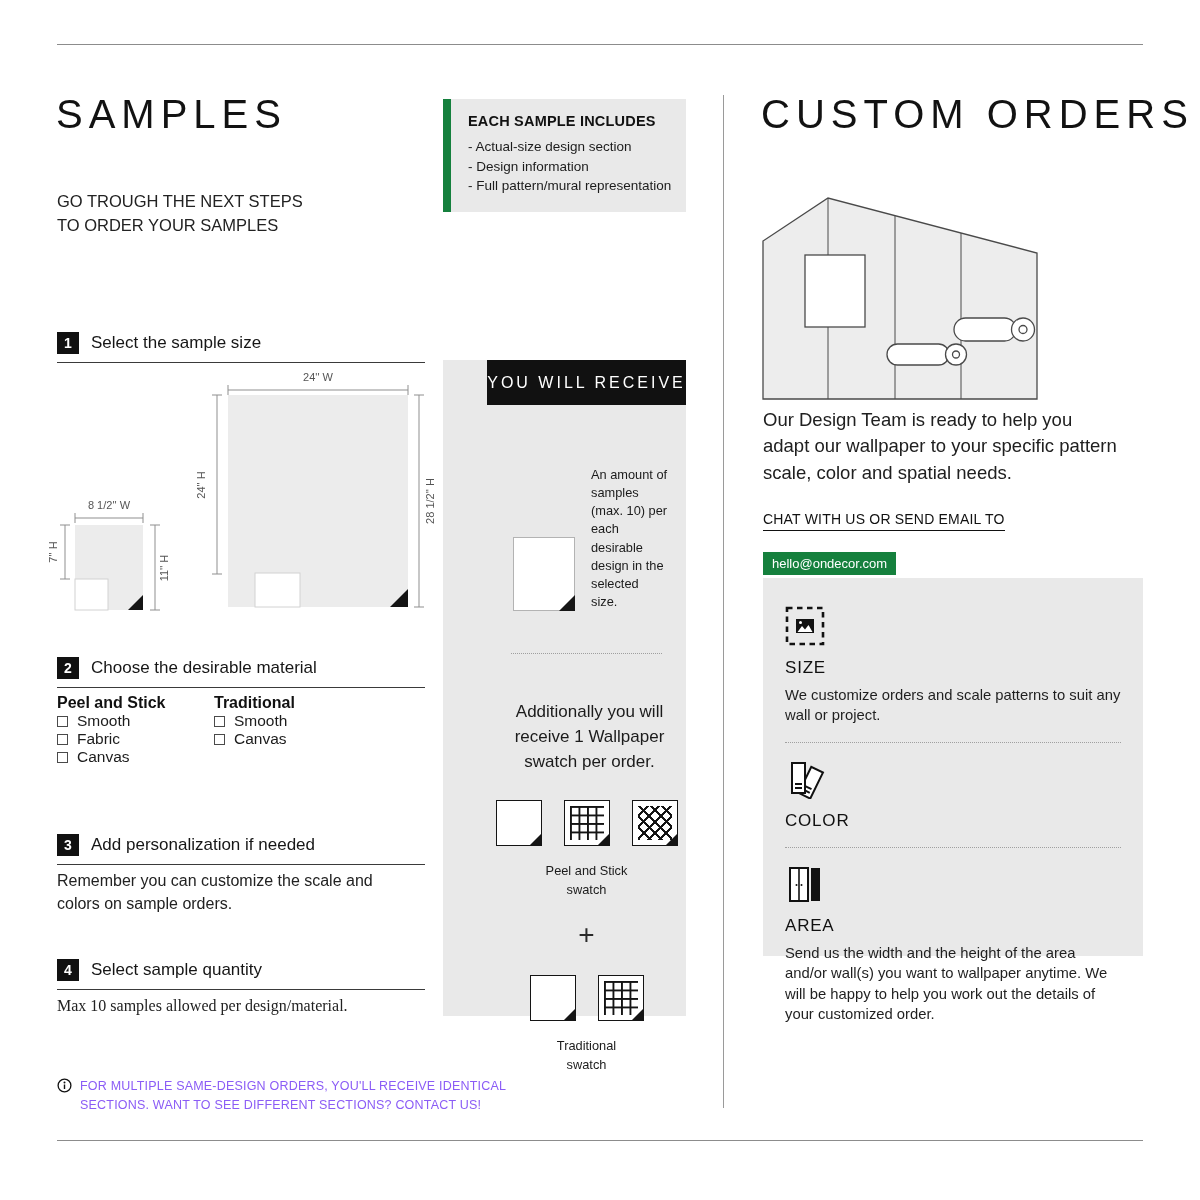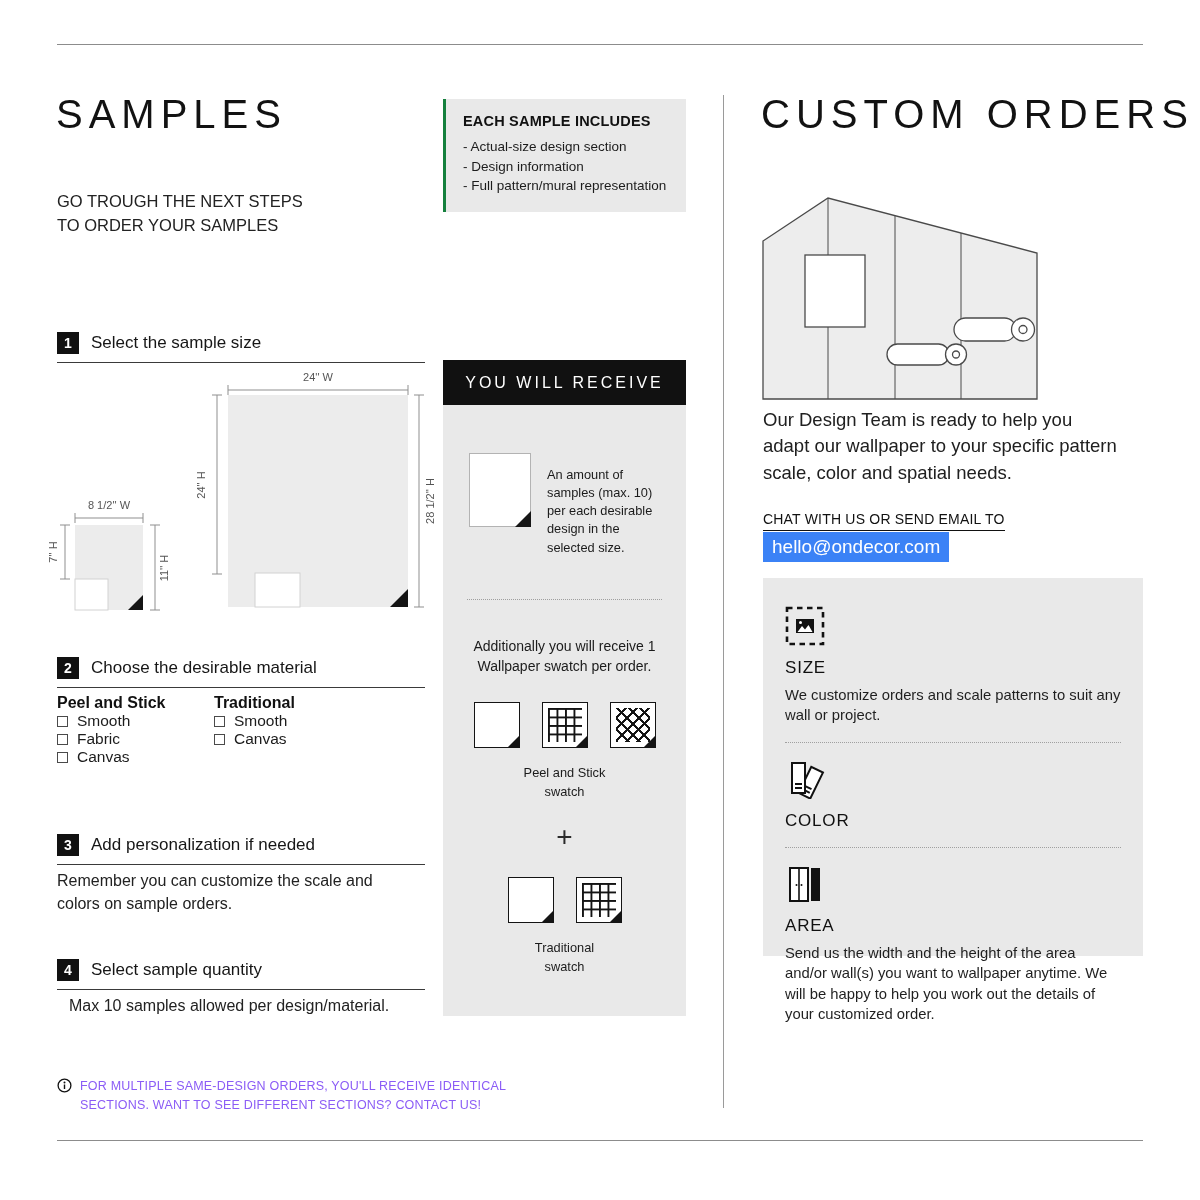--- a/index.html
+++ b/index.html
@@ -7,21 +7,21 @@
   body { font-family:"Liberation Sans", sans-serif; color:#1c1c1c; position:relative; overflow:hidden; }
   .abs { position:absolute; }
   .pre { white-space:pre-line; }
 
   .rule { background:#8c8c8c; height:1px; width:1086px; left:57px; }
   .v-divider { width:1px; height:1013px; background:#9a9a9a; left:723px; top:95px; }
 
   .big-title { font-size:40px; letter-spacing:6px; font-weight:500; color:#121212; }
 
   
-  .includes-box { left:443px; top:99px; width:243px; background:#e9e9e9; border-left:3px solid #15803d; padding:14px 14px 16px 17px; }
+  .includes-box { left:443px; top:99px; width:243px; background:#e9e9e9; border-left:8px solid #15803d; padding:14px 14px 16px 17px; }
   .includes-title { font-size:14.5px; font-weight:700; letter-spacing:0.2px; color:#111; }
   .includes-list { list-style:none; margin-top:8px; }
   .includes-list li { font-size:13.5px; line-height:1.45; color:#1c1c1c; padding-left:9px; text-indent:-9px; }
   .includes-list li::before { content:"- "; }
 
   .intro { left:57px; top:190px; font-size:16.5px; line-height:1.45; color:#222; }
 
   
   .step { left:57px; width:368px; border-bottom:1px solid #3a3a3a; padding-bottom:8px; display:flex; align-items:center; gap:12px; }
   .step-num { width:22px; height:22px; background:#111; color:#fff; font-size:14px; font-weight:700; display:flex; align-items:center; justify-content:center; flex:none; }
@@ -34,42 +34,42 @@
   .mat-title { font-size:16px; font-weight:700; color:#111; }
   .mat-opt { display:flex; align-items:center; gap:9px; font-size:15.5px; color:#1c1c1c; }
   .checkbox { width:11px; height:11px; border:1.5px solid #4a4a4a; background:#fff; flex:none; }
 
   .note-text { font-size:16px; line-height:1.42; color:#222; }
 
   .footer-note { left:57px; top:1077px; width:492px; display:flex; gap:8px; font-size:12.5px; line-height:1.5; letter-spacing:0.2px; color:#8b5cf6; }
   .footer-note svg { flex:none; margin-top:1px; }
 
   
-  .receive-panel { left:443px; top:360px; width:243px; height:656px; background:#e9e9e9; }
+  .receive-panel { left:443px; top:360px; width:243px; height:656px; background:#e9e9e9;padding-left:44px; }
   .receive-header { height:45px; background:#111; color:#fff; font-size:16px; letter-spacing:3px; text-align:center; line-height:45px; }
-  .receive-row { display:flex; padding:48px 18px 0 26px; gap:16px; align-items:flex-start; }
+  .receive-row { display:flex; padding:48px 18px 0 26px; gap:16px; align-items:flex-end; }
   .paper-icon { width:62px; height:74px; background:#fff; border:1px solid #b3b3b3; position:relative; flex:none; }
   .paper-icon::after { content:""; position:absolute; right:-1px; bottom:-1px; border-left:16px solid transparent; border-bottom:16px solid #161616; }
   .receive-text { font-size:12.8px; line-height:1.42; color:#1b1b1b; padding-top:13px; }
   .dotted-div { margin:42px 24px 0; border-top:1.5px dotted #9f9f9f; }
-  .receive-add { margin:36px auto 0; width:205px; text-align:center; font-size:14px; line-height:1.45; color:#1b1b1b; }
+  .receive-add { margin:46px auto 0; width:205px; text-align:center; font-size:17px; line-height:1.45; color:#1b1b1b; }
   .swatch-row { display:flex; justify-content:center; gap:22px; margin-top:26px; }
   .swatch { width:46px; height:46px; background:#fff; border:1.6px solid #141414; position:relative; }
   .fold::after { content:""; position:absolute; right:-1px; bottom:-1px; border-left:13px solid transparent; border-bottom:13px solid #141414; }
   .pat { position:absolute; inset:5px; }
   .grid-pat { background-image:linear-gradient(#141414 2px, transparent 2px), linear-gradient(90deg,#141414 2px, transparent 2px); background-size:8.5px 8.5px; }
   .cross-pat { background-image:repeating-linear-gradient(45deg,#141414 0,#141414 2px,transparent 2px,transparent 8px), repeating-linear-gradient(-45deg,#141414 0,#141414 2px,transparent 2px,transparent 8px); }
   .swatch-label { margin-top:16px; text-align:center; font-size:12.8px; line-height:1.45; color:#1b1b1b; }
   .plus-sign { text-align:center; font-size:28px; font-weight:300; color:#2a2a2a; margin-top:20px; }
   .swatch-row.second { margin-top:24px; }
 
   
   .custom-paragraph { left:763px; top:407px; width:358px; font-size:18.5px; line-height:1.43; color:#202020; }
   .chat-label { left:763px; top:511px; font-size:14px; letter-spacing:0.2px; color:#111; border-bottom:1.5px solid #111; padding-bottom:3px; display:inline-block; }
-  .email-badge { left:763px; top:532px; background:#3b82f6; color:#fff; font-size:19px; padding:4px 9px; display:inline-block; }
+  .email-badge { left:763px; top:552px; background:#15803d; color:#fff; font-size:13px; padding:4px 9px; display:inline-block; }
 
   .features-panel { left:763px; top:578px; width:380px; height:378px; background:#e9e9e9; padding:28px 22px 0 22px; }
   .feature-icon svg { display:block; }
   .feature-title { margin-top:12px; font-size:17px; letter-spacing:0.8px; color:#101010; }
   .feature-text { margin-top:7px; font-size:14.8px; line-height:1.38; color:#1f1f1f; }
   .feature-divider { border-top:1.5px dotted #a0a0a0; margin:16px 0; }
 </style>
 </head>
 <body>
 
@@ -167,21 +167,21 @@
 <div class="abs step" style="top:834px;">
   <span class="step-num">3</span>
   <span class="step-label">Add personalization if needed</span>
 </div>
 <div class="abs note-text" style="left:57px; top:870px; width:350px;">Remember you can customize the scale and colors on sample orders.</div>
 
 <div class="abs step" style="top:959px;">
   <span class="step-num">4</span>
   <span class="step-label">Select sample quantity</span>
 </div>
-<div class="abs note-text" style="left:69px; top:995px; width:380px;">Max 10 samples allowed per design/material.</div>
+<div class="abs note-text" style="left:57px; top:995px; width:380px;font-family:Liberation Serif, serif;">Max 10 samples allowed per design/material.</div>
 
 <div class="abs footer-note">
   <svg width="15" height="15" viewBox="0 0 15 15">
     <circle cx="7.5" cy="7.5" r="6.4" fill="none" stroke="#111" stroke-width="1.3"></circle>
     <circle cx="7.5" cy="4.6" r="1" fill="#111"></circle>
     <rect x="6.8" y="6.5" width="1.4" height="4.5" fill="#111"></rect>
   </svg>
   <span>FOR MULTIPLE SAME-DESIGN ORDERS, YOU'LL RECEIVE IDENTICAL SECTIONS. WANT TO SEE DIFFERENT SECTIONS? CONTACT US!</span>
 </div>
 

